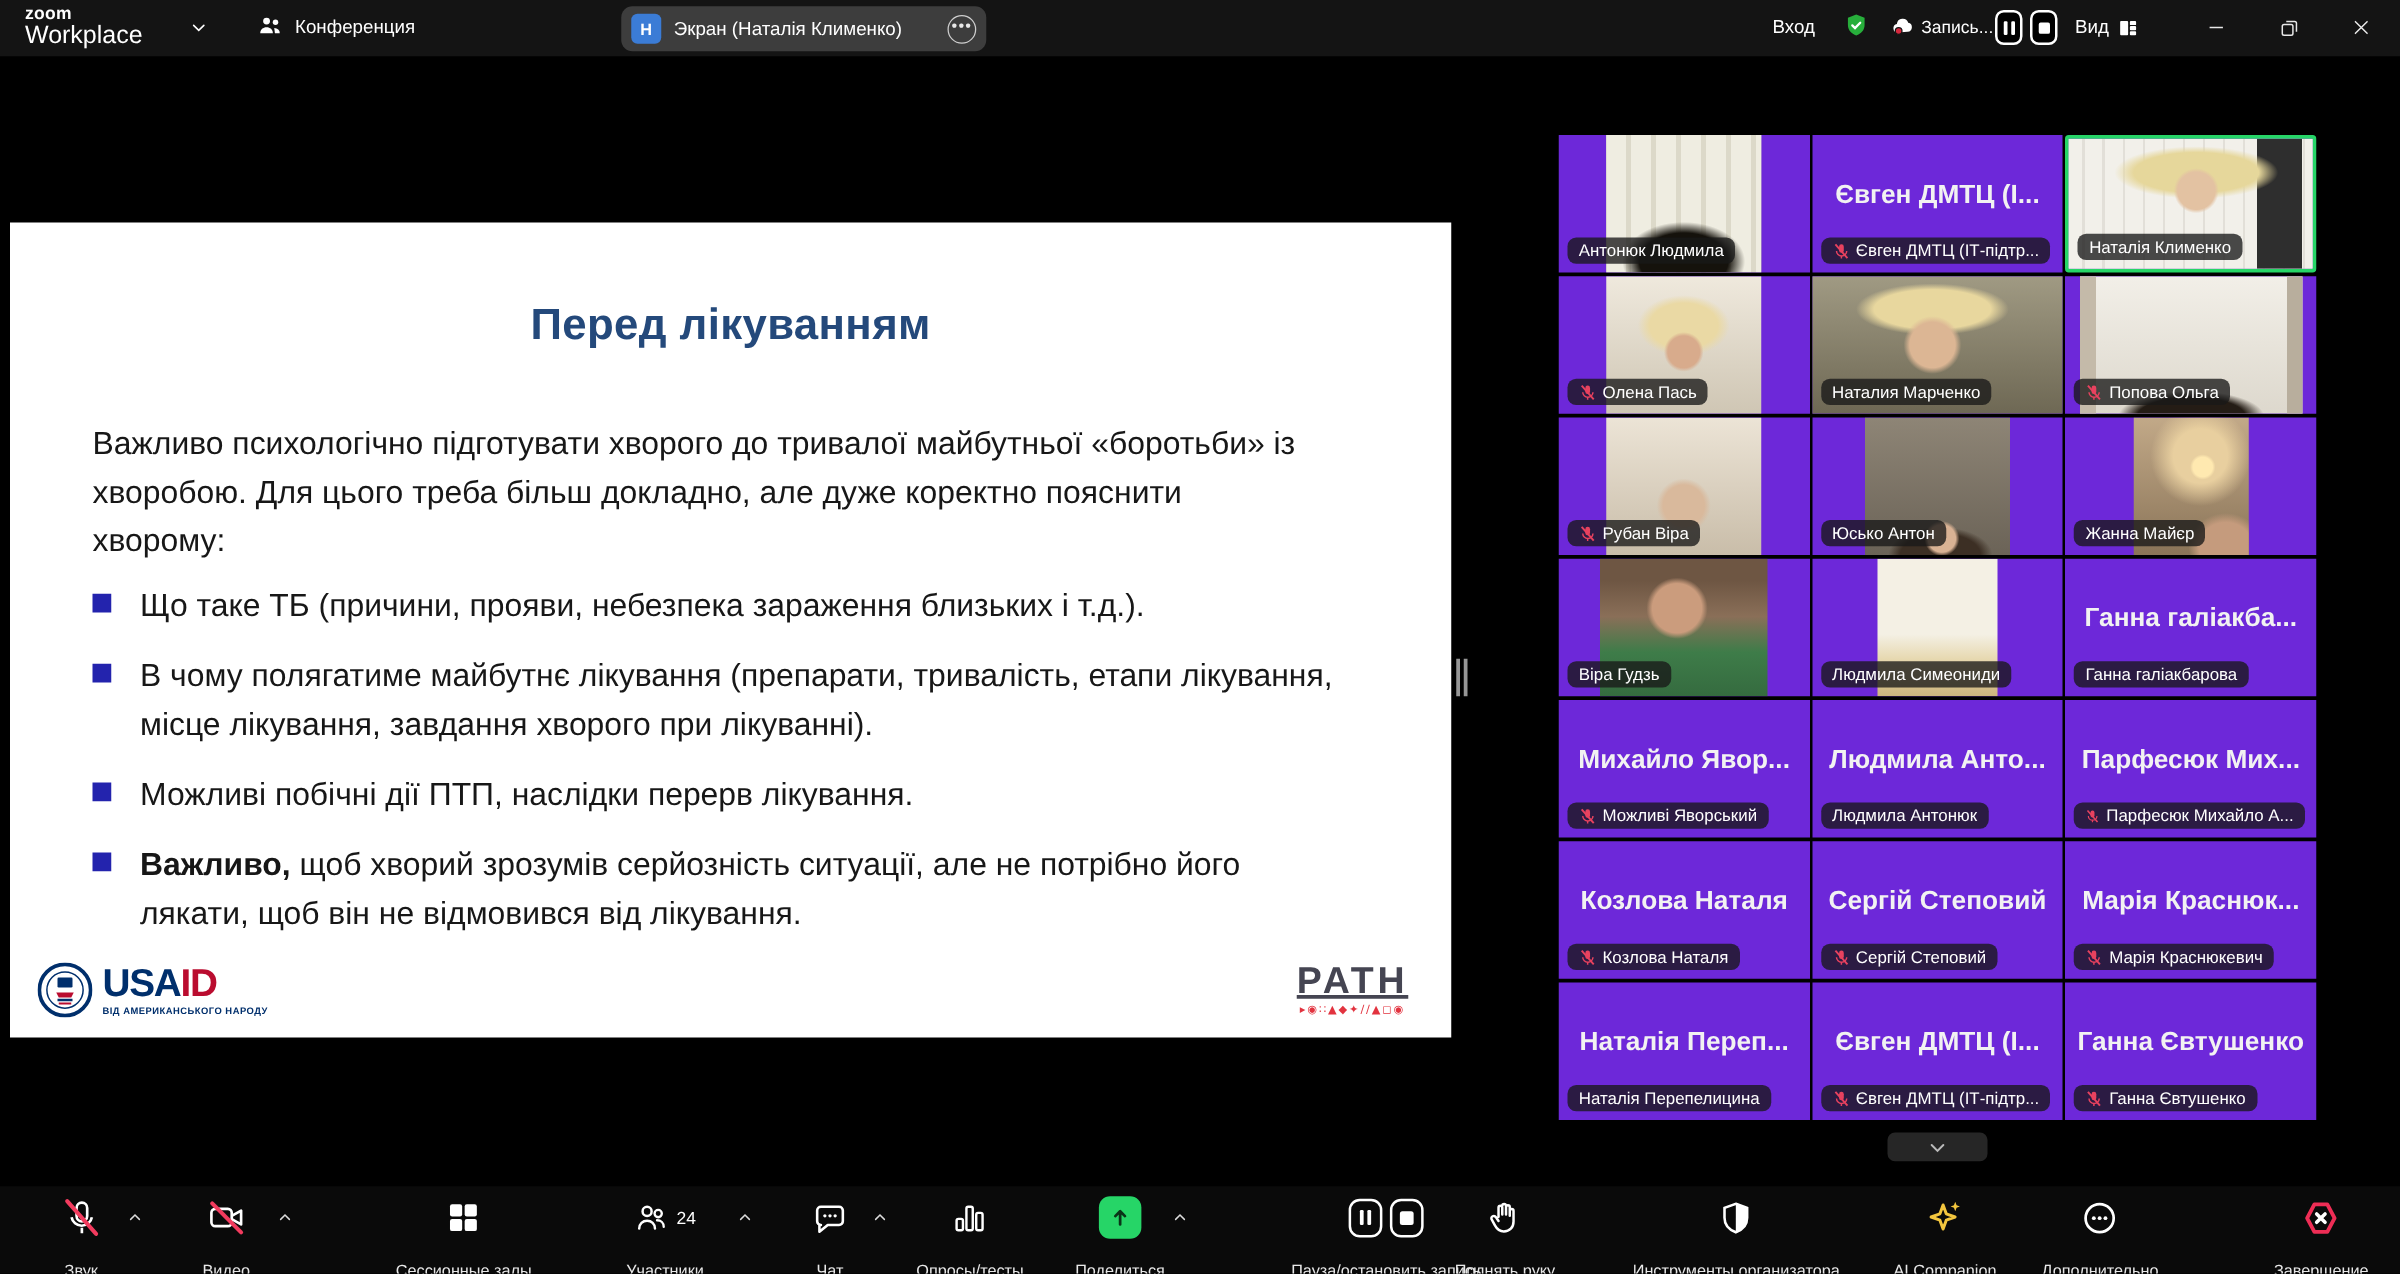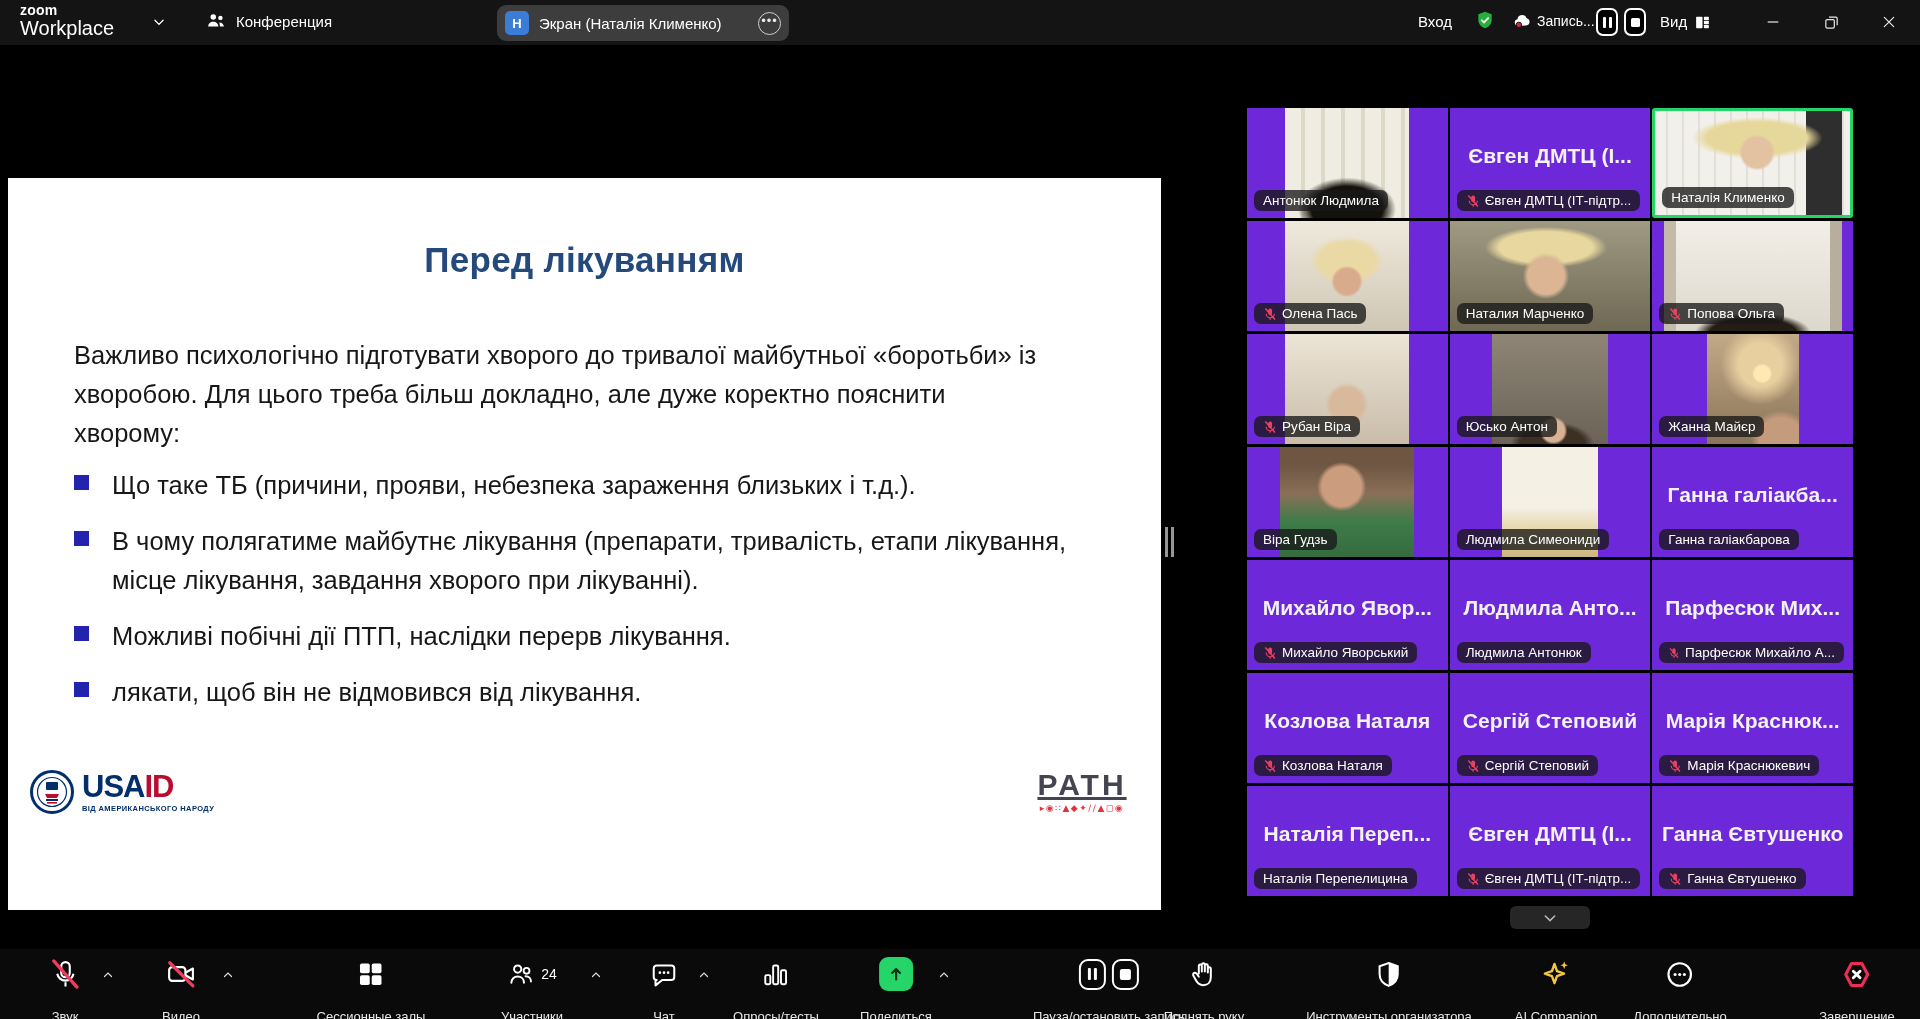--- a/index.html
+++ b/index.html
@@ -17,21 +17,21 @@
   .tab-avatar{width:24px;height:24px;border-radius:5px;background:var(--accent-blue,#3b7cd6);color:#fff;font-size:13px;font-weight:700;display:flex;align-items:center;justify-content:center;}
   .tab-label{color:#fff;font-size:15px;white-space:nowrap;flex:1;}
   .tab-dots{width:23px;height:23px;border:1.5px solid #cfcfcf;border-radius:50%;color:#e8e8e8;font-size:13px;letter-spacing:1px;display:flex;align-items:center;justify-content:center;padding-bottom:5px;}
   .tb-right-text{position:absolute;top:13px;color:#fff;font-size:15px;white-space:nowrap;}
   .rec-btn{position:absolute;top:8px;width:22px;height:28px;background:#000;border:2px solid #fff;border-radius:7px;display:flex;align-items:center;justify-content:center;gap:3px;}
   .rec-btn .bar{width:3px;height:11px;background:#fff;border-radius:1px;}
   .rec-btn .sq{width:9px;height:9px;background:#fff;border-radius:1.5px;}
   .win-ctl{position:absolute;top:12px;width:20px;height:20px;display:flex;align-items:center;justify-content:center;}
 
   
-  .slide{position:absolute;left:8px;top:178px;width:1153px;height:732px;background:#fff;color:#171717;}
+  .slide{position:absolute;left:8px;top:178px;width:1153px;height:652px;background:#fff;color:#171717;}
   .slide-title{position:absolute;left:0;top:62px;width:1153px;text-align:center;font-size:35px;font-weight:700;color:var(--slide-title,#24497b);letter-spacing:.3px;}
   .slide-intro{position:absolute;left:66px;top:158px;font-size:25.5px;line-height:39px;}
   .slide-bullets{position:absolute;left:66px;top:288px;margin:0;padding:0;list-style:none;}
   .slide-bullets li{position:relative;padding-left:38px;margin-bottom:17px;font-size:25.5px;line-height:39px;}
   .slide-bullets li .sq{position:absolute;left:0;top:9px;width:15px;height:15px;background:var(--bullet-blue,#2323ad);}
   .logo-usaid{position:absolute;left:22px;top:592px;display:flex;align-items:center;gap:8px;}
   .usaid-text .word{font-size:31px;font-weight:800;letter-spacing:-1px;line-height:1;}
   .usaid-text .word .u1{color:var(--usaid-navy,#002f6c);} .usaid-text .word .u2{color:var(--usaid-red,#ba0c2f);}
   .usaid-text .tag{font-size:7.5px;color:var(--usaid-navy,#002f6c);letter-spacing:.4px;margin-top:2px;font-weight:700;}
   .logo-path{position:absolute;left:1018px;top:592px;width:112px;text-align:center;}
@@ -168,20 +168,21 @@
           <span class="sq"></span>
           <div>В чому полягатиме майбутнє лікування (препарати, тривалість, етапи лікування,</div>
           <div>місце лікування, завдання хворого при лікуванні).</div>
         </li>
         <li>
           <span class="sq"></span>
           <div>Можливі побічні дії ПТП, наслідки перерв лікування.</div>
         </li>
         <li>
           <span class="sq"></span>
+          <div><b>Важливо,</b> щоб хворий зрозумів серйозність ситуації, але не потрібно його</div>
           <div>лякати, щоб він не відмовився від лікування.</div>
         </li>
       </ul>
     <div class="logo-usaid">
       <svg width="44" height="44" viewBox="0 0 44 44">
         <circle cx="22" cy="22" r="20.5" fill="#fff" stroke="#002f6c" stroke-width="3"></circle>
         <circle cx="22" cy="22" r="14.5" fill="none" stroke="#002f6c" stroke-width="1.2"></circle>
         <rect x="16" y="12" width="12" height="8" rx="1" fill="#002f6c"></rect>
         <path d="M15 24h14l-2 4h-10z" fill="#ba0c2f"></path>
         <rect x="16" y="29" width="12" height="2" fill="#002f6c"></rect>
@@ -302,21 +303,21 @@
       </div>
       <div class="tile">
         <div class="big">Михайло Явор...</div>
         <div class="pill">
           <svg width="14" height="14" viewBox="0 0 24 24">
             <rect x="9" y="2.5" width="6.5" height="11.5" rx="3.2" fill="#e8425f"></rect>
             <path d="M5.5 11.5a7 7 0 0 0 14 0" stroke="#e8425f" stroke-width="2" fill="none"></path>
             <line x1="12.2" y1="18.5" x2="12.2" y2="22" stroke="#e8425f" stroke-width="2"></line>
             <line x1="4" y1="2.5" x2="20.5" y2="21.5" stroke="#e8425f" stroke-width="2.6"></line>
           </svg>
-          <span>Михайло Яворський</span>
+          <span>Можливі Яворський</span>
         </div>
       </div>
       <div class="tile">
         <div class="big">Людмила Анто...</div>
         <div class="pill">
           <span>Людмила Антонюк</span>
         </div>
       </div>
       <div class="tile">
         <div class="big">Парфесюк Мих...</div>

